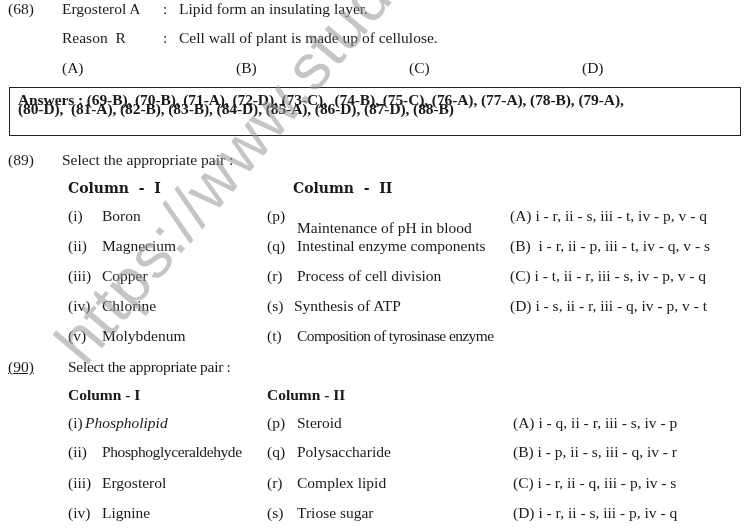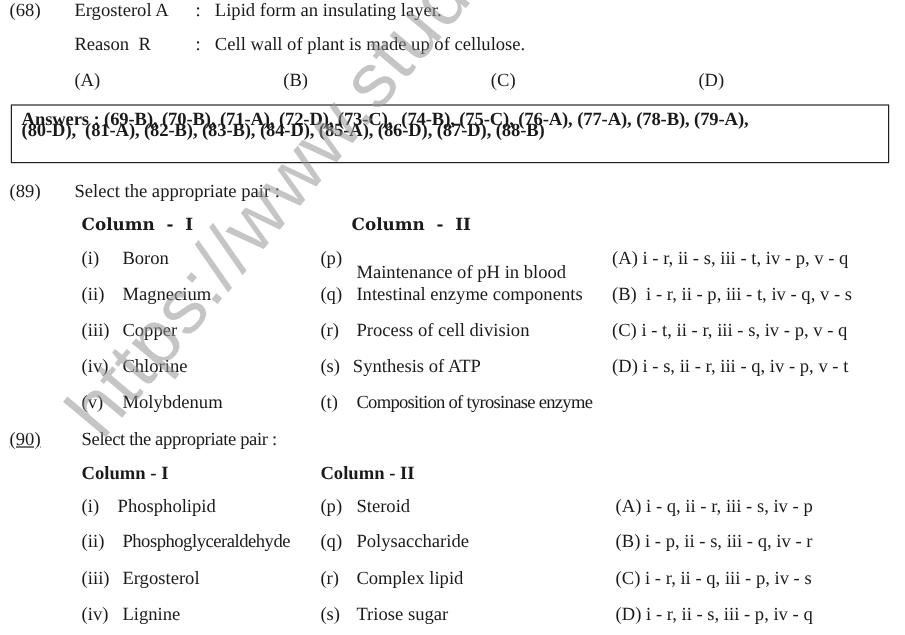--- a/index.html
+++ b/index.html
@@ -79,21 +79,21 @@
 </div>
 
 <div>
   <span class="abs" style="left:8px; top:358px;text-decoration:underline;">(90)</span>
   <span class="abs" style="left:68px; top:358px; letter-spacing:-0.3px;">Select the appropriate pair :</span>
   <span class="abs bold" style="left:68px; top:386px;">Column - I</span>
   <span class="abs bold" style="left:267px; top:386px;">Column - II</span>
 
   <div>
     <span class="abs" style="left:68px; top:414px;">(i)</span>
-    <span class="abs" style="left:98px; top:414px;">Phospholipid</span>
+    <span class="abs" style="left:85px; top:414px;font-style:italic;">Phospholipid</span>
     <span class="abs" style="left:267px; top:414px;">(p)</span>
     <span class="abs" style="left:297px; top:414px;">Steroid</span>
     <span class="abs" style="left:513px; top:414px;">(A) i - q, ii - r, iii - s, iv - p</span>
   </div>
   <div>
     <span class="abs" style="left:68px; top:443px;">(ii)</span>
     <span class="abs" style="left:102px; top:443px; letter-spacing:-0.4px;">Phosphoglyceraldehyde</span>
     <span class="abs" style="left:267px; top:443px;">(q)</span>
     <span class="abs" style="left:297px; top:443px;">Polysaccharide</span>
     <span class="abs" style="left:513px; top:443px;">(B) i - p, ii - s, iii - q, iv - r</span>

